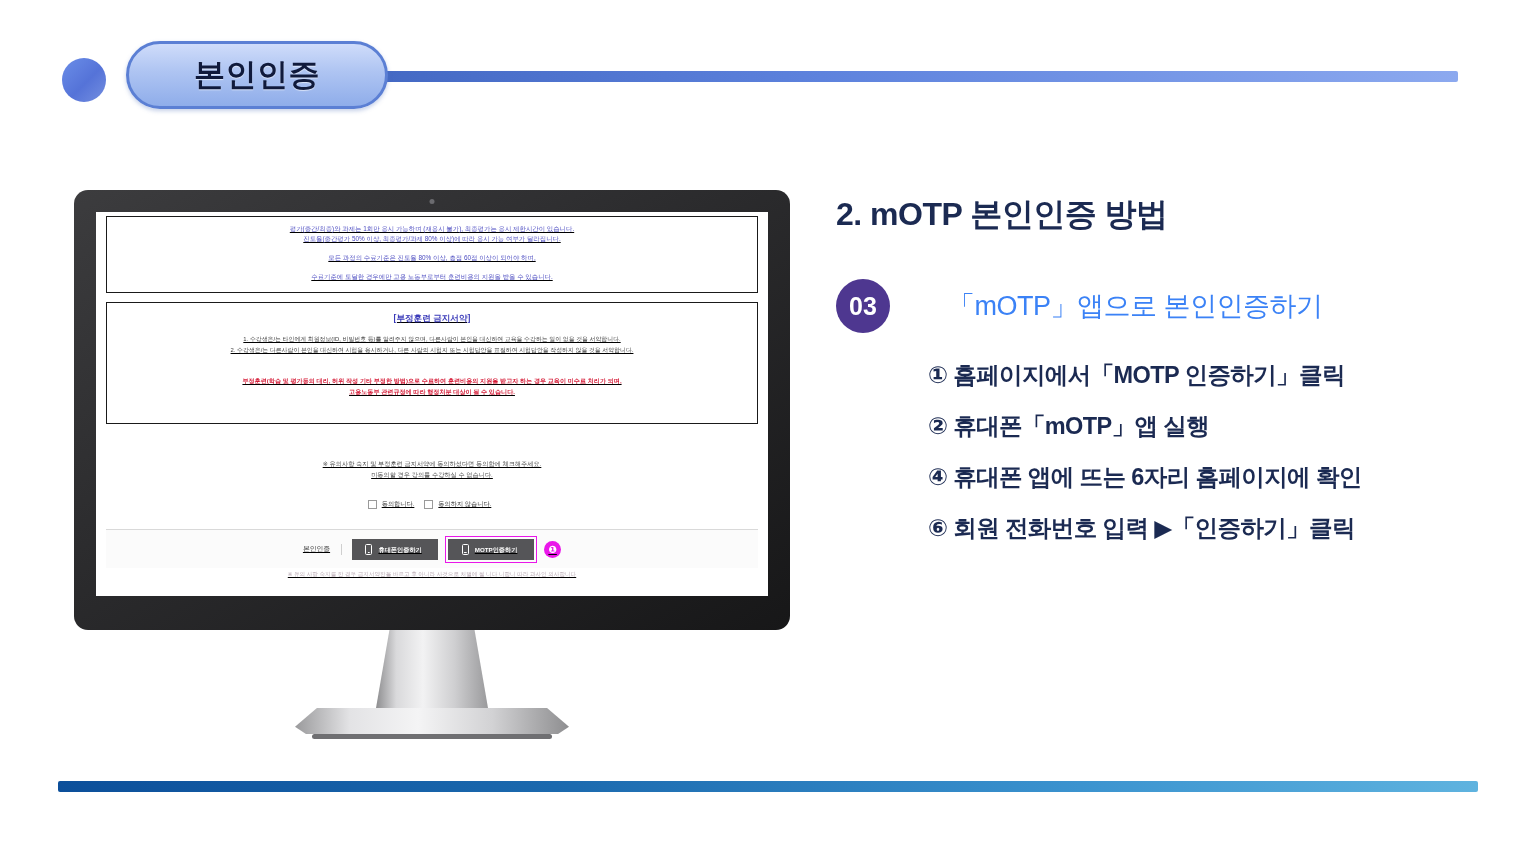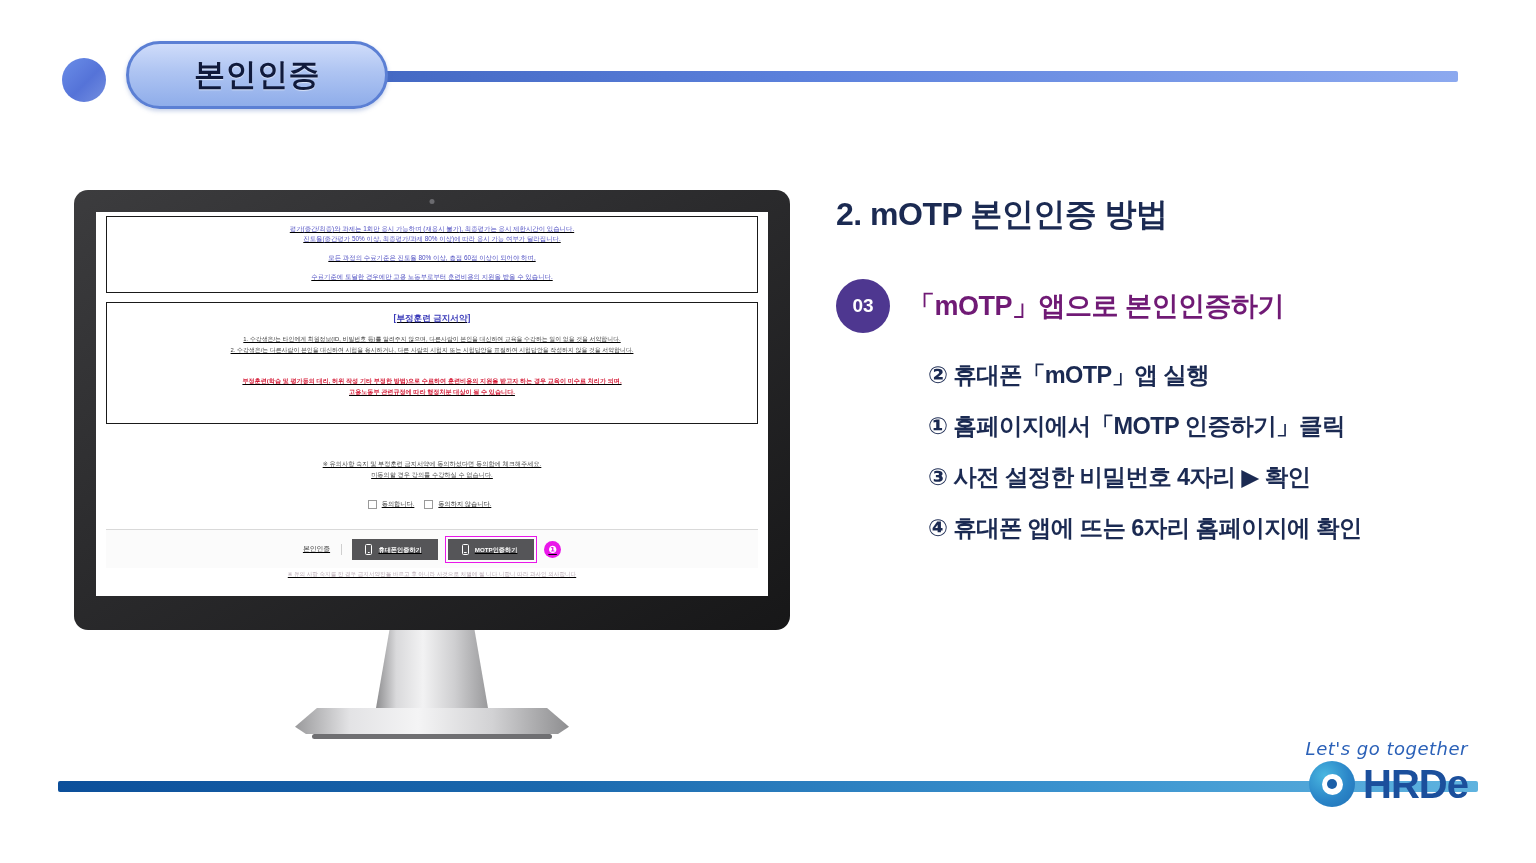--- a/index.html
+++ b/index.html
@@ -268,32 +268,33 @@
     display: flex;
     align-items: center;
     gap: 18px;
     margin-top: 42px;
   }
   .step-badge {
     width: 54px; height: 54px;
     border-radius: 50%;
     background: #4e3790;
     color: #ffffff;
-    font-size: 19px;
+    font-size: 25px;
     font-weight: bold;
     display: flex;
     align-items: center;
     justify-content: center;
     flex: 0 0 auto;
   }
   .subhead-text {
     font-size: 27px;
-    font-weight: bold;
-    color: #701a75;
+    font-weight: normal;
+    color: #3b82f6;
     letter-spacing: -0.5px;
+    margin-left: 40px;
   }
   .steps {
     margin-top: 26px;
     padding-left: 92px;
   }
   .step-line {
     font-size: 23.5px;
     font-weight: bold;
     color: #1b2a52;
     letter-spacing: -0.6px;
@@ -428,33 +429,22 @@
     <div class="stand-foot"></div>
   </div>
 
   <div class="right-panel">
     <div class="panel-heading">2. mOTP 본인인증 방법</div>
     <div class="subhead-row">
       <span class="step-badge">03</span>
       <span class="subhead-text">「mOTP」앱으로 본인인증하기</span>
     </div>
     <div class="steps">
+      <div class="step-line">① 홈페이지에서「MOTP 인증하기」클릭</div>
       <div class="step-line">② 휴대폰「mOTP」앱 실행</div>
-      <div class="step-line">① 홈페이지에서「MOTP 인증하기」클릭</div>
-      <div class="step-line">③ 사전 설정한 비밀번호 4자리 ▶ 확인</div>
       <div class="step-line">④ 휴대폰 앱에 뜨는 6자리 홈페이지에 확인</div>
+      <div class="step-line">⑥ 회원 전화번호 입력 ▶「인증하기」클릭</div>
     </div>
   </div>
 
   <div class="footer-bar"></div>
-  <div class="logo-zone">
-    <div class="logo-tagline">Let's go together</div>
-    <div class="logo-row">
-      <span class="logo-mark">
-        <span class="logo-mark-ring">
-          <span class="logo-mark-dot"></span>
-        </span>
-      </span>
-      <span class="logo-word">HRDe</span>
-    </div>
-  </div>
 
 </div>
 
 </body></html>

